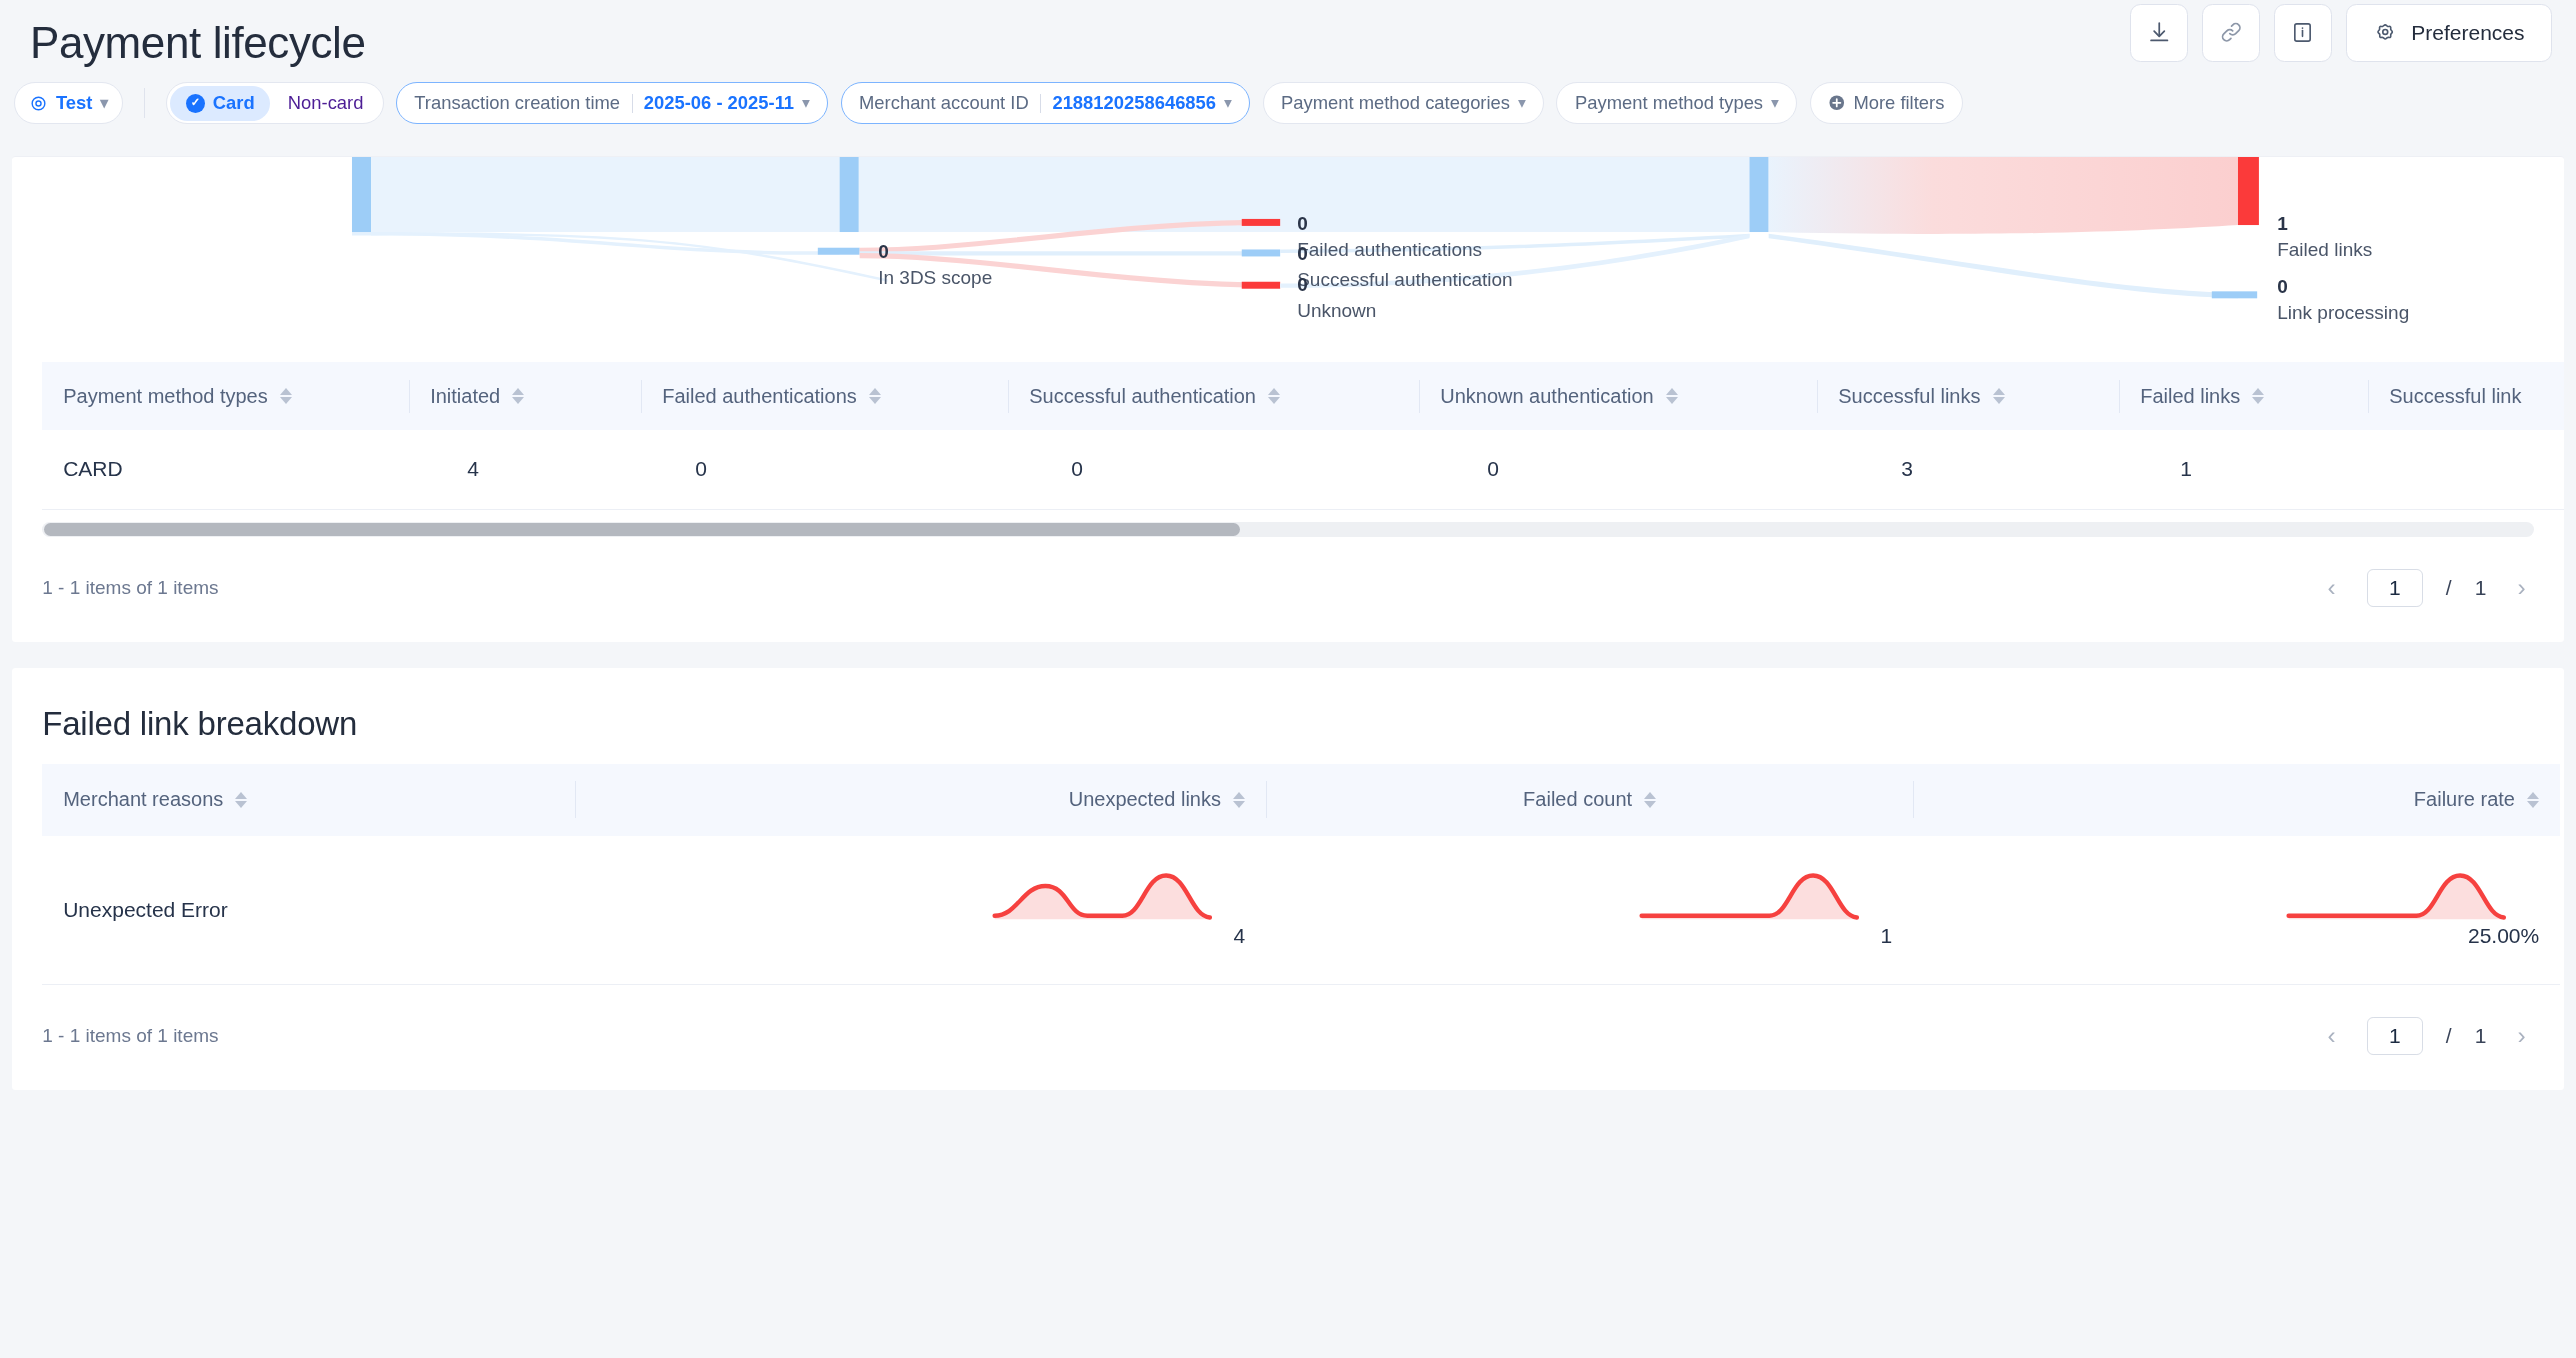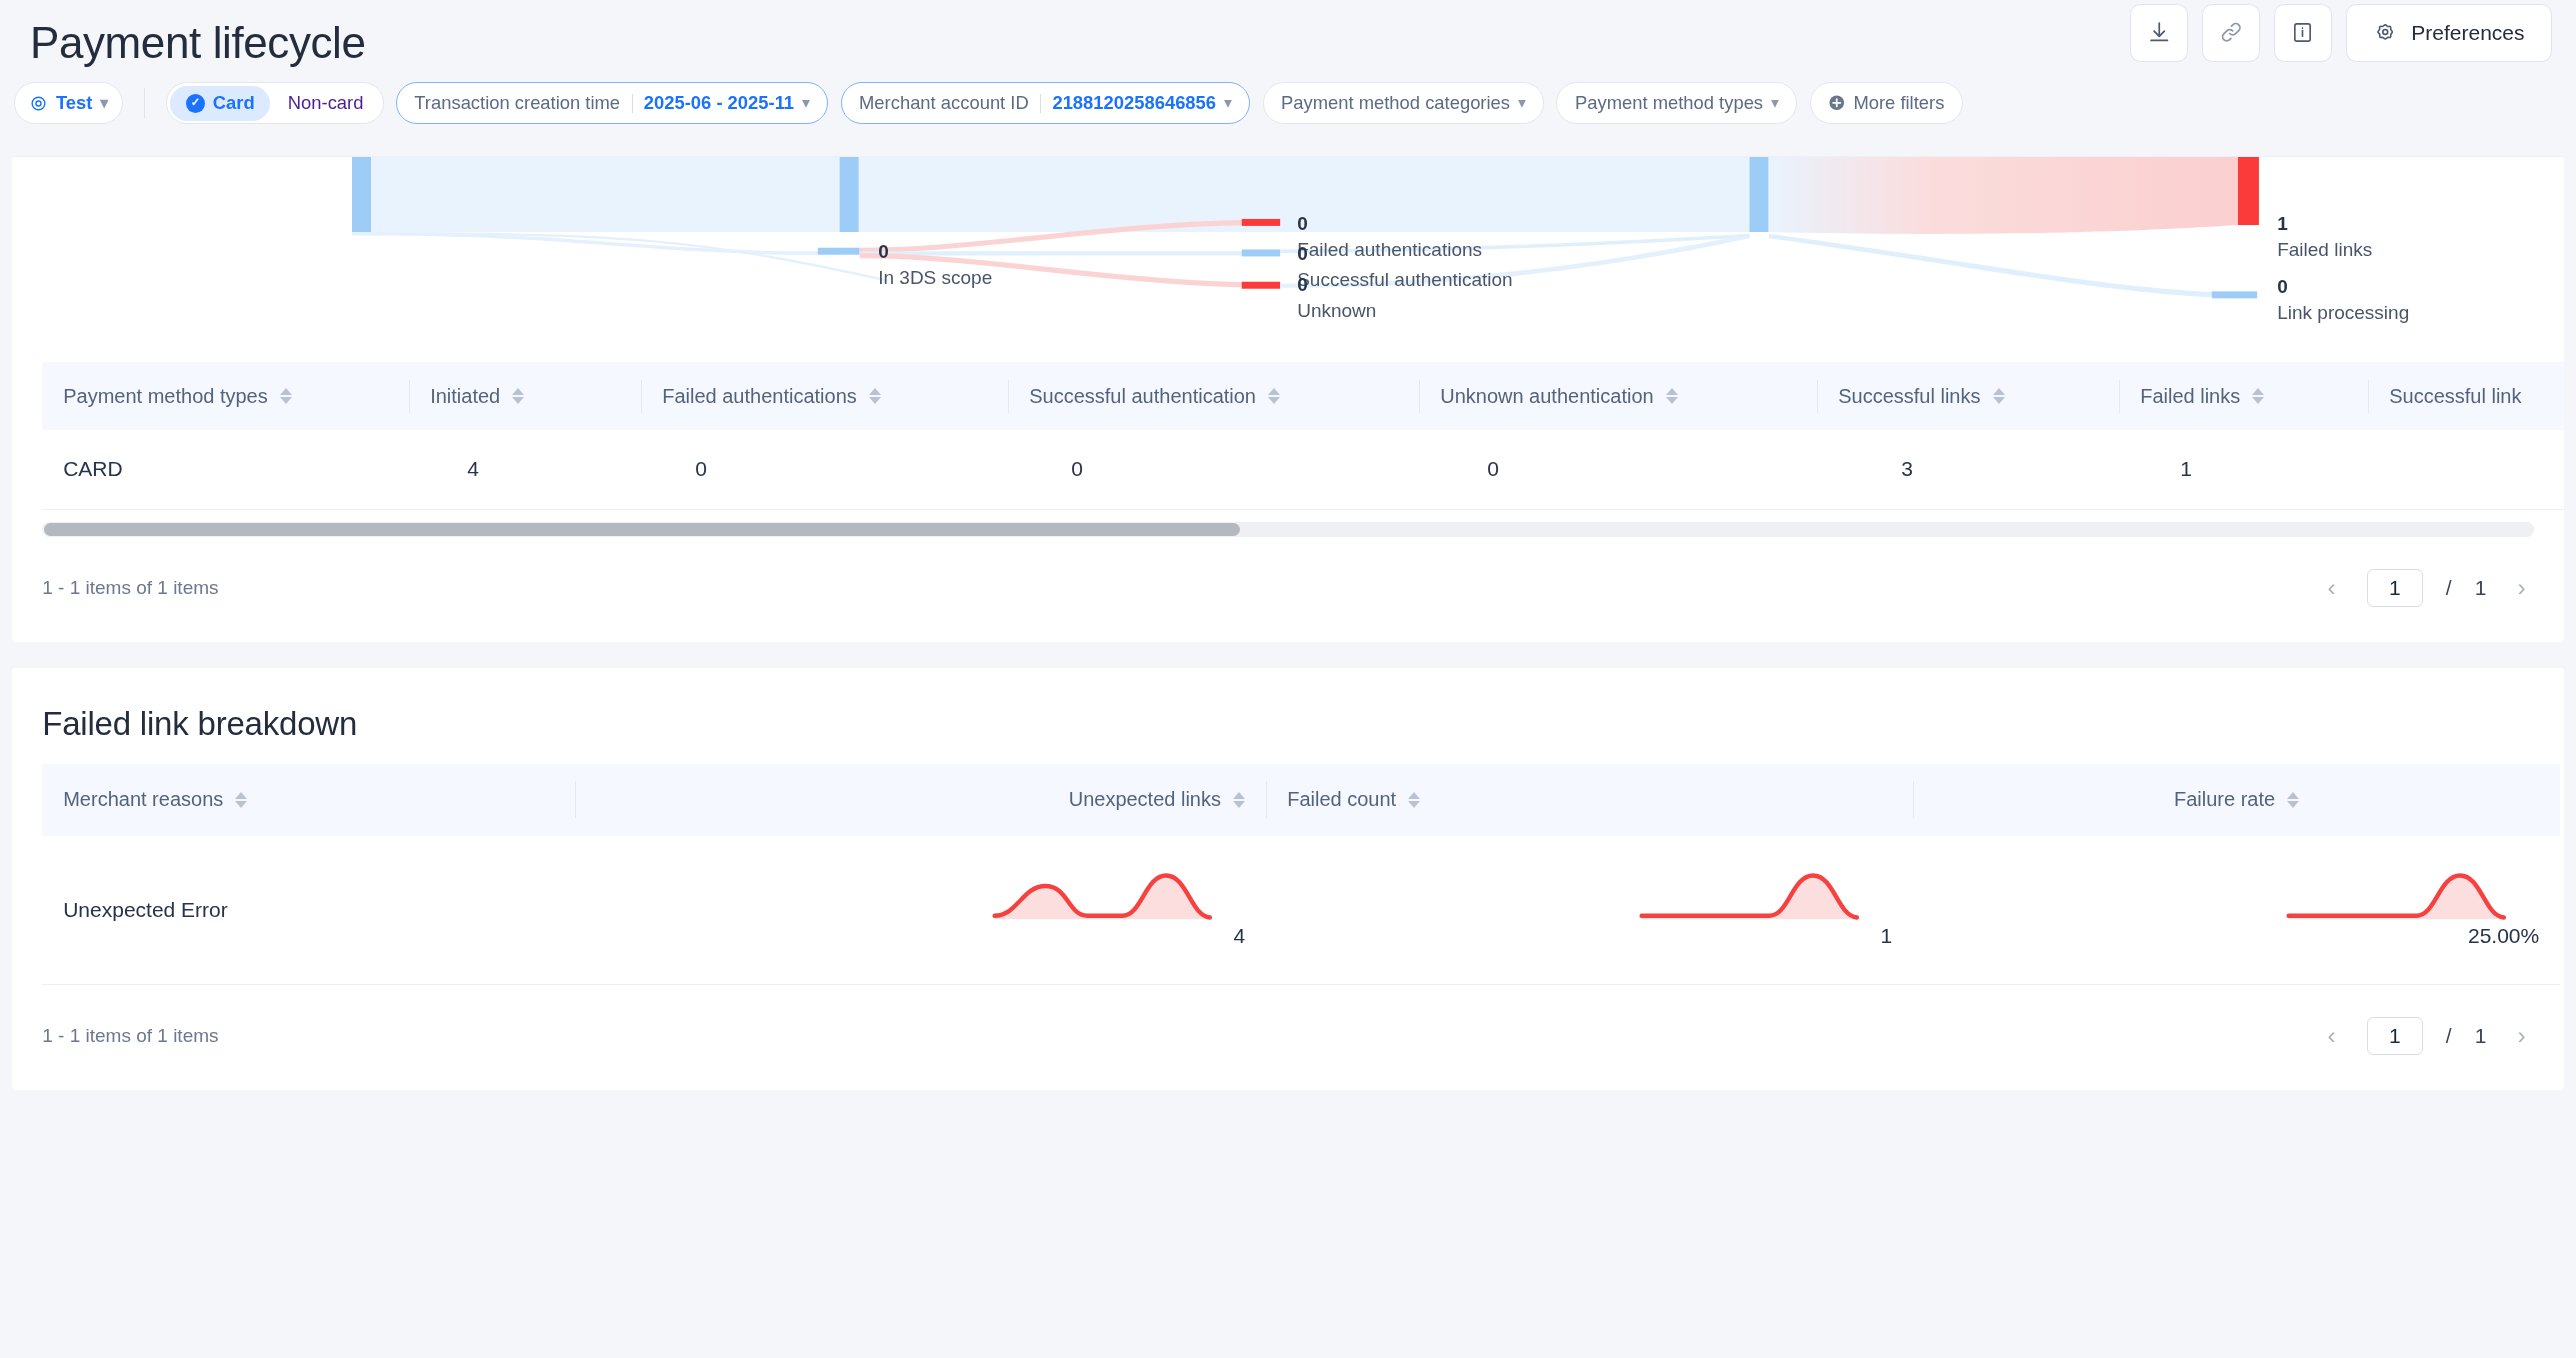--- a/index.html
+++ b/index.html
@@ -579,30 +579,30 @@
         <th style="text-align:right">
           <span class="th-inner" style="justify-content:flex-end">
               <span>Unexpected links</span>
               <span class="sorter">
                 <i class="up"></i>
                 <i class="dn"></i>
               </span>
             </span>
         </th>
         <th style="text-align:right">
-          <span class="th-inner" style="justify-content:flex-start">
+          <span class="th-inner" style="justify-content:center">
               <span>Failed count</span>
               <span class="sorter">
                 <i class="up"></i>
                 <i class="dn"></i>
               </span>
             </span>
         </th>
         <th style="text-align:right">
-          <span class="th-inner" style="justify-content:center">
+          <span class="th-inner" style="justify-content:flex-end">
               <span>Failure rate</span>
               <span class="sorter">
                 <i class="up"></i>
                 <i class="dn"></i>
               </span>
             </span>
         </th>
       </tr>
     </thead>
     <tbody>

